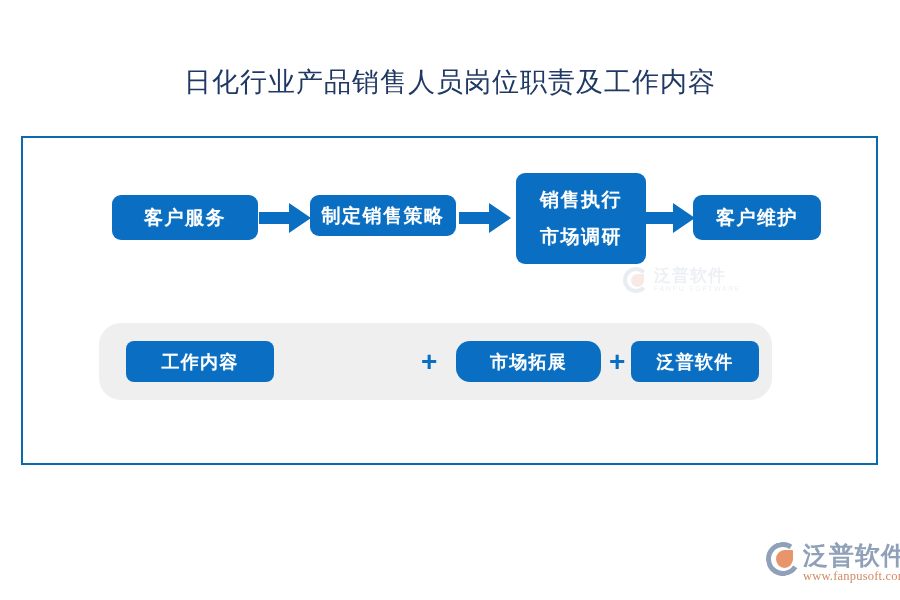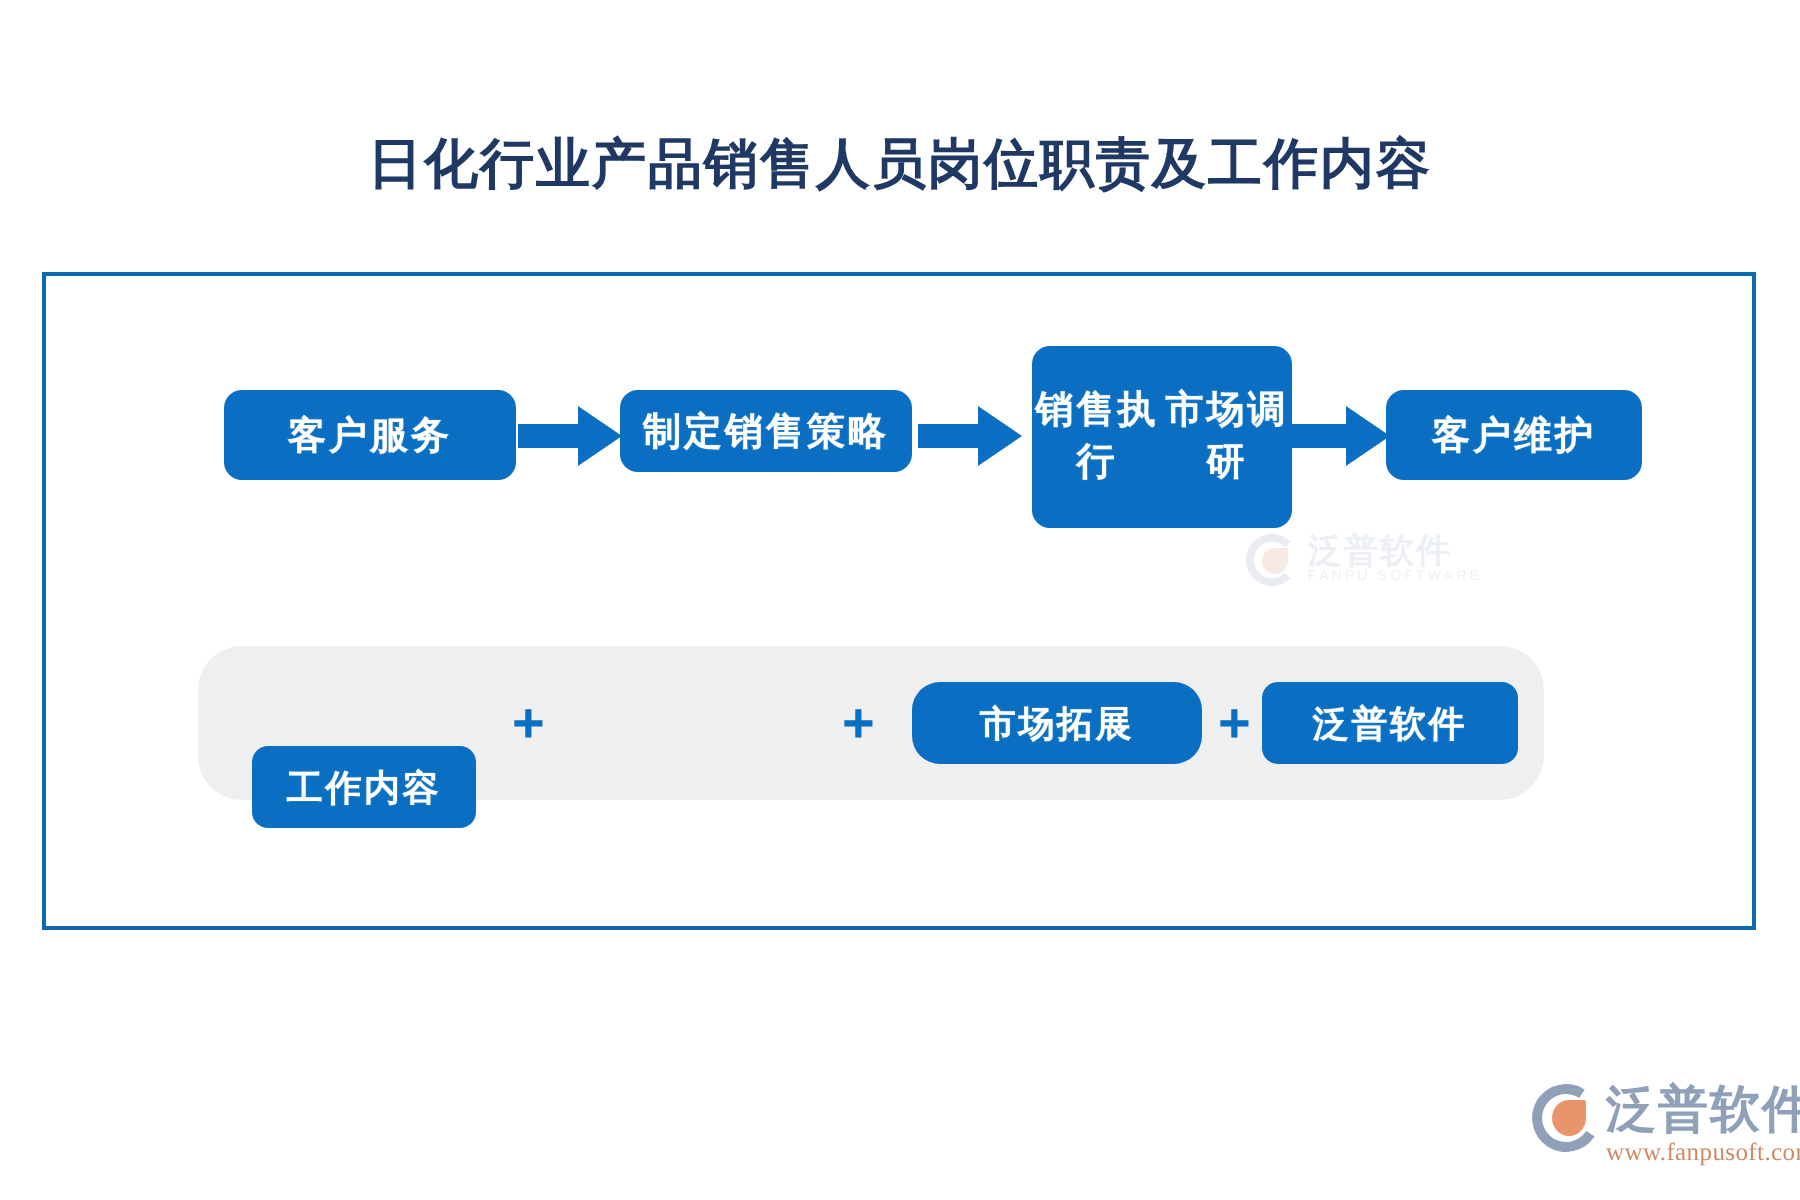--- a/index.html
+++ b/index.html
@@ -26,21 +26,21 @@
   .page-title {
     position: absolute;
     left: 0;
     top: 64px;
     width: 900px;
     text-align: center;
     font-size: 27px;
     line-height: 36px;
     letter-spacing: 1px;
     color: #1f3864;
-    font-weight: 700;
+    font-weight: 400;
     font-family: "Liberation Serif", "DejaVu Serif", serif;
     white-space: nowrap;
   }
 
   
   .panel {
     position: absolute;
     left: 21px;
     top: 136px;
     width: 857px;
@@ -73,21 +73,21 @@
     letter-spacing: 1.5px;
     font-family: "Liberation Serif", "DejaVu Serif", serif;
     text-shadow: 0 0 1px rgba(255,255,255,0.25);
     box-sizing: border-box;
   }
 
   .fbox-1 { left: 21px;  top: 22px; width: 146px; height: 45px; }
   .fbox-2 { left: 219px; top: 22px; width: 146px; height: 41px; }
   .fbox-3 {
     left: 425px; top: 0px; width: 130px; height: 91px;
-    flex-direction: row;
+    flex-direction: column;
     justify-content: space-around;
     padding: 9px 0;
   }
   .fbox-3 .line { line-height: 26px; }
   .fbox-4 { left: 602px; top: 22px; width: 128px; height: 45px; text-align: right; }
 
   
   .arrow {
     position: absolute;
     width: 52px;
@@ -120,21 +120,21 @@
     align-items: center;
     justify-content: center;
     text-align: center;
     font-size: 18px;
     letter-spacing: 1.3px;
     line-height: 22px;
     font-family: "Liberation Serif", "DejaVu Serif", serif;
     text-shadow: 0 0 1px rgba(255,255,255,0.25);
     box-sizing: border-box;
   }
-  .gbox-1 { left: 27px;  top: 18px; width: 112px; height: 41px; margin-top: 32px; }
+  .gbox-1 { left: 27px;  top: 18px; width: 148px; height: 41px; }
   .gbox-2 { left: 183px; top: 12px; width: 128px; height: 52px; }
   .gbox-3 { left: 357px; top: 18px; width: 145px; height: 41px; border-radius: 14px; }
   .gbox-4 { left: 532px; top: 18px; width: 128px; height: 41px; }
 
   .plus {
     position: absolute;
     color: #0a6fc2;
     font-size: 28px;
     font-weight: bold;
     line-height: 28px;

